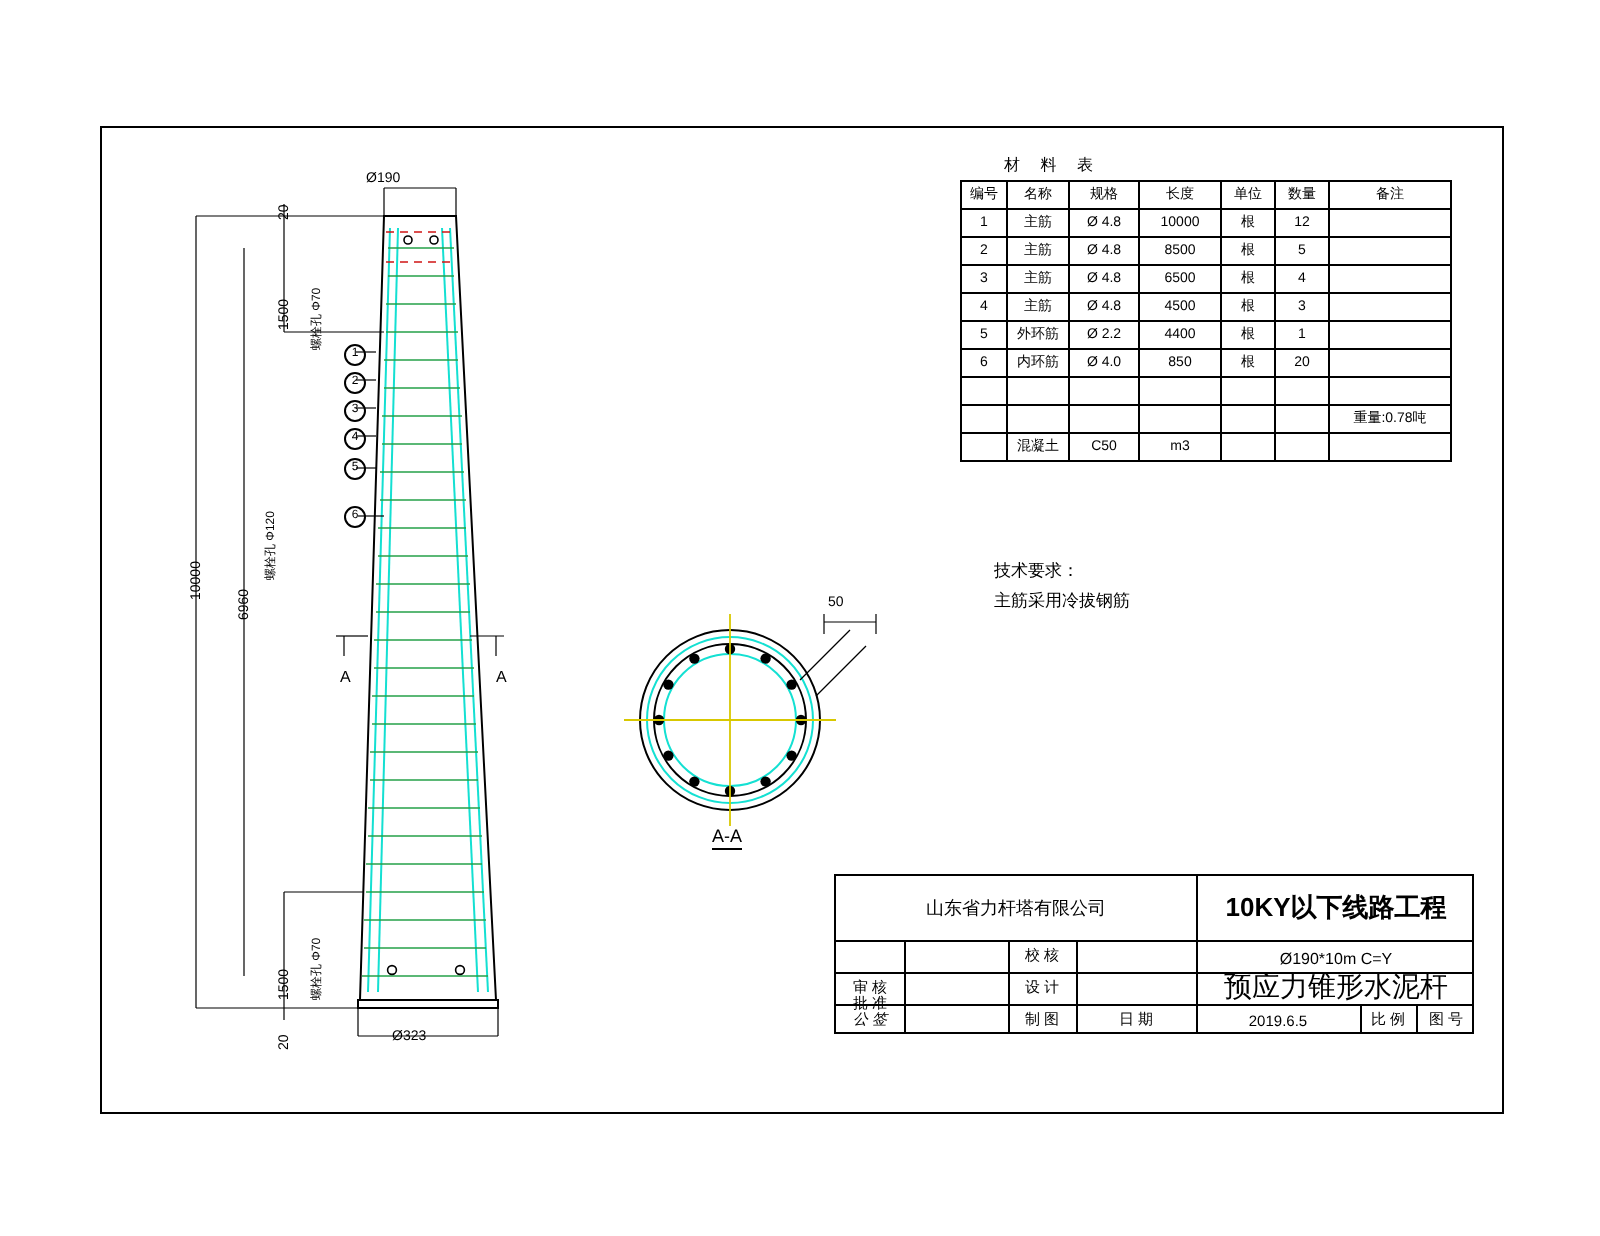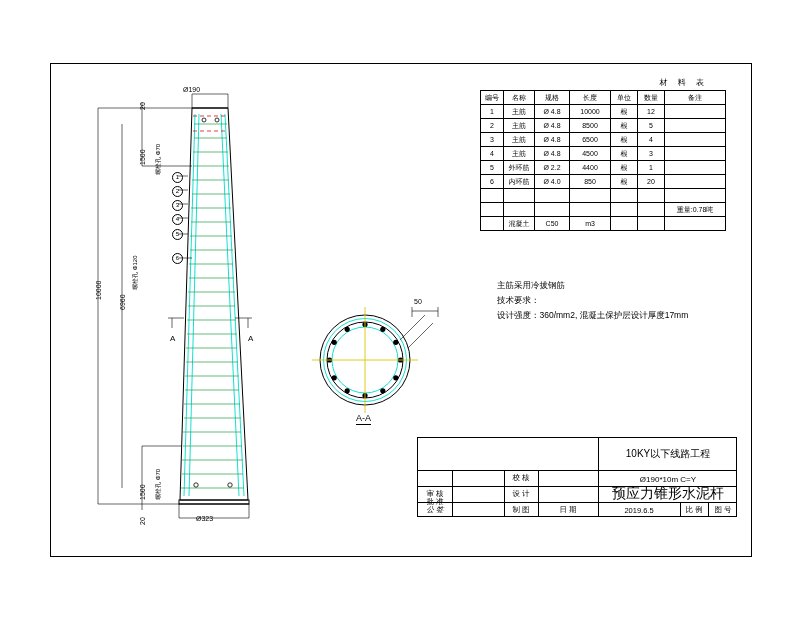--- a/index.html
+++ b/index.html
@@ -10,21 +10,21 @@
   
   .mtbl{position:absolute;left:480px;top:90px;border-collapse:collapse;font-size:7px;}
   .mtbl td{border:1px solid #000;height:13px;text-align:center;padding:0;line-height:13px;}
   .mtbl .c0{width:22px;}
   .mtbl .c1{width:30px;}
   .mtbl .c2{width:34px;}
   .mtbl .c3{width:40px;}
   .mtbl .c4{width:26px;}
   .mtbl .c5{width:26px;}
   .mtbl .c6{width:60px;}
-  .mtitle{position:absolute;left:470px;top:77px;width:238px;text-align:right;font-size:8px;letter-spacing:4px;}
+  .mtitle{position:absolute;left:502px;top:77px;width:238px;text-align:left;font-size:8px;letter-spacing:4px;}
 
   
   .notes{position:absolute;left:497px;top:278px;font-size:8.5px;line-height:15px;}
 
   
   .tb{position:absolute;left:417px;top:437px;width:320px;height:80px;border:1px solid #000;box-sizing:border-box;font-size:7.5px;}
   .tb .row{position:absolute;left:0;right:0;border-top:1px solid #000;}
   .tb .vline{position:absolute;top:0;bottom:0;width:0;border-left:1px solid #000;}
   .cellc{position:absolute;display:flex;align-items:center;justify-content:center;text-align:center;}
 
@@ -133,40 +133,40 @@
       <td class="c2">C50</td>
       <td class="c3">m3</td>
       <td class="c4"></td>
       <td class="c5"></td>
       <td class="c6"></td>
     </tr>
   </tbody>
     </table>
 
   <div class="notes">
+    <div>技术要求：</div>
     <div>主筋采用冷拔钢筋</div>
-    <div>技术要求：</div>
-    <div>设计强度：360/mm2, 混凝土保护层设计厚度17mm</div>
   </div>
 
   <div class="tb">
 
     <div class="row" style="top:32px;"></div>
     <div class="row" style="top:48px;"></div>
     <div class="row" style="top:64px;"></div>
 
     <div class="vline" style="left:180px;top:0;height:32px;"></div>
     <div class="vline" style="left:34px;top:32px;bottom:0;"></div>
     <div class="vline" style="left:86px;top:32px;bottom:0;"></div>
     <div class="vline" style="left:120px;top:32px;bottom:0;"></div>
     <div class="vline" style="left:180px;top:32px;bottom:0;"></div>
     <div class="vline" style="left:262px;top:64px;bottom:0;"></div>
     <div class="vline" style="left:290px;top:64px;bottom:0;"></div>
 
-    <div class="cellc" style="left:180px;top:0;width:140px;height:32px;font-size:10px;">10KY以下线路工程</div>
+    <div class="cellc" style="left:0;top:0;width:180px;height:32px;font-size:9px;">山东省力杆塔有限公司</div>
+    <div class="cellc" style="left:180px;top:0;width:140px;height:32px;font-size:13px;font-weight:bold;">10KY以下线路工程</div>
 
     <div class="cellc" style="left:0;top:32px;width:34px;height:16px;margin-top:24px;">批 准</div>
     <div class="cellc" style="left:86px;top:32px;width:34px;height:16px;text-align:right;">校 核</div>
     <div class="cellc" style="left:0;top:48px;width:34px;height:16px;">审 核</div>
     <div class="cellc" style="left:86px;top:48px;width:34px;height:16px;">设 计</div>
     <div class="cellc" style="left:86px;top:64px;width:34px;height:16px;">制 图</div>
     <div class="cellc" style="left:0;top:64px;width:34px;height:16px;font-style:italic;">公 签</div>
 
     <div class="cellc" style="left:120px;top:64px;width:60px;height:16px;">日 期</div>
     <div class="cellc" style="left:180px;top:64px;width:82px;height:16px;">2019.6.5</div>

